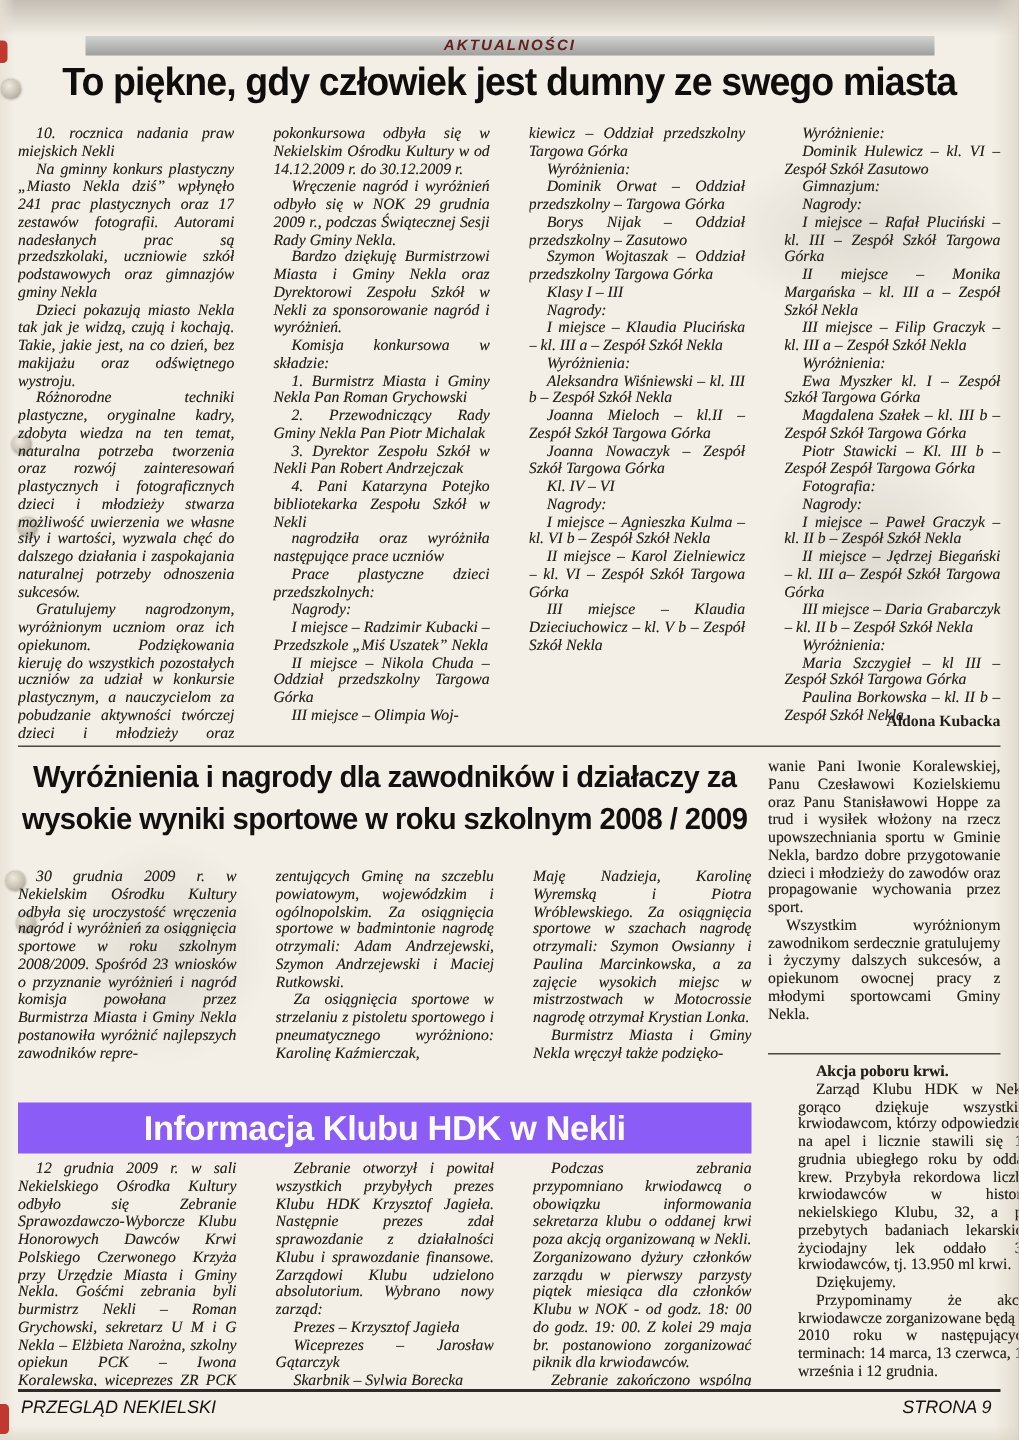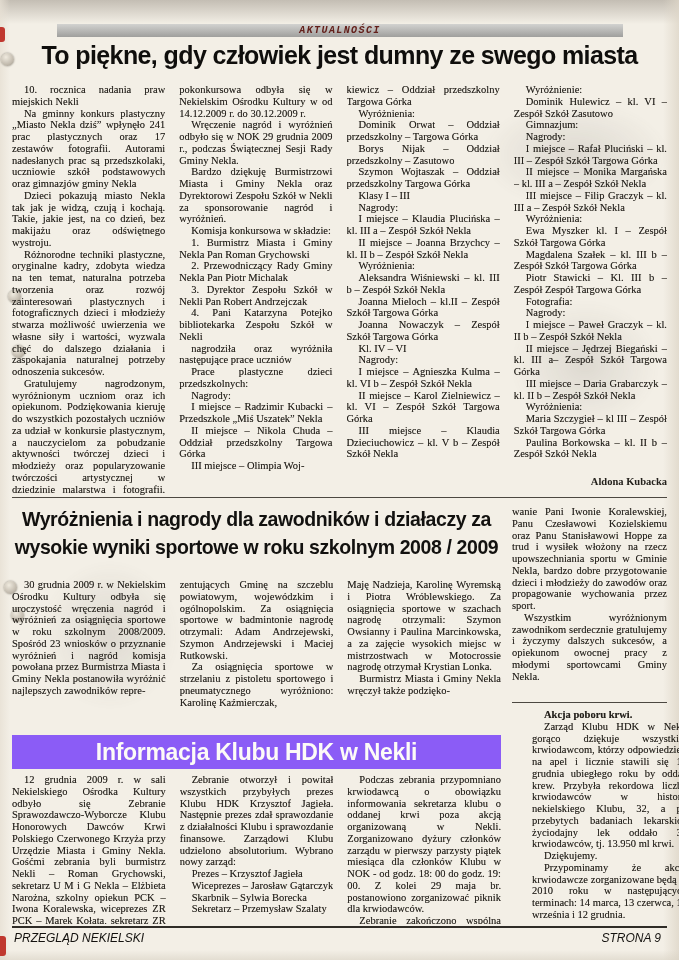--- a/index.html
+++ b/index.html
@@ -20,35 +20,35 @@
   .red-mark{position:absolute;background:#c0382f;border-radius:0 3px 3px 0;}
   .dot{position:absolute;width:13px;height:13px;border-radius:50%;
     background:radial-gradient(circle at 38% 32%,#f0ebdf,#bdb5a8 62%,#8e887b);
     box-shadow:0 0 2px rgba(90,85,75,.8);opacity:.9;}
   .ghost{position:absolute;border-radius:50%;pointer-events:none;
     background:radial-gradient(rgba(70,66,60,.12),rgba(70,66,60,0) 70%);filter:blur(2px);}
 
   
   .kicker{position:absolute;top:24px;left:57px;width:566px;height:13px;
     background:linear-gradient(#d2d2d0,#9f9f9d);display:flex;align-items:center;justify-content:center;}
-  .kicker span{font-family:Liberation Mono, monospace;font-style:italic;font-weight:700;
+  .kicker span{font-family:Liberation Sans, sans-serif;font-style:italic;font-weight:700;
     font-size:10px;letter-spacing:1.4px;color:#63201b;}
 
   .h1{position:absolute;top:41px;left:18px;width:643px;text-align:center;
     font-family:"Liberation Sans",sans-serif;font-weight:700;font-size:25px;
     letter-spacing:-0.6px;color:#0f0e0c;transform:scaleY(1.05);}
   .h2{position:absolute;top:506px;left:12px;width:489px;text-align:center;
     font-family:"Liberation Sans",sans-serif;font-weight:700;font-size:19.5px;
     line-height:1.4;letter-spacing:-0.4px;color:#12110f;transform:scaleY(1.04);}
   .banner{position:absolute;top:735px;left:12px;width:489px;height:34px;
     background:#8b5cf6;color:#fdfbf7;display:flex;align-items:center;justify-content:center;
     font-family:"Liberation Sans",sans-serif;font-weight:700;font-size:23px;letter-spacing:-0.3px;}
 
   
-  .cols{position:absolute;display:flex;gap:14px;}
+  .cols{position:absolute;display:flex;gap:26px;font-style:italic;}
   .col{flex:1 1 0;overflow:hidden;text-align:justify;font-size:10.5px;line-height:1.12;
     text-shadow:0 0 .4px rgba(30,26,20,.45);}
   .col p{margin:0;text-indent:12px;}
   .col.cont p:first-child{text-indent:0;}
   .single{position:absolute;overflow:hidden;text-align:justify;font-size:10.5px;line-height:1.12;
     text-shadow:0 0 .4px rgba(30,26,20,.45);}
   .single p{margin:0;text-indent:12px;}
   .single.cont p:first-child{text-indent:0;}
 
   #a1cols{top:84px;left:12px;width:655px;height:412px;}
@@ -121,21 +121,20 @@
       </div>
     <div class="col cont">
         <p>kiewicz – Oddział przedszkolny Targowa Górka</p>
         <p>Wyróżnienia:</p>
         <p>Dominik Orwat – Oddział przedszkolny – Targowa Górka</p>
         <p>Borys Nijak – Oddział przedszkolny – Zasutowo</p>
         <p>Szymon Wojtaszak – Oddział przedszkolny Targowa Górka</p>
         <p>Klasy I – III</p>
         <p>Nagrody:</p>
         <p>I miejsce – Klaudia Plucińska – kl. III a – Zespół Szkół Nekla</p>
-        <p>II miejsce – Joanna Brzychcy – kl. II b – Zespół Szkół Nekla</p>
         <p>Wyróżnienia:</p>
         <p>Aleksandra Wiśniewski – kl. III b – Zespół Szkół Nekla</p>
         <p>Joanna Mieloch – kl.II – Zespół Szkół Targowa Górka</p>
         <p>Joanna Nowaczyk – Zespół Szkół Targowa Górka</p>
         <p>Kl. IV – VI</p>
         <p>Nagrody:</p>
         <p>I miejsce – Agnieszka Kulma – kl. VI b – Zespół Szkół Nekla</p>
         <p>II miejsce – Karol Zielniewicz – kl. VI – Zespół Szkół Targowa Górka</p>
         <p>III miejsce – Klaudia Dzieciuchowicz – kl. V b – Zespół Szkół Nekla</p>
       </div>

